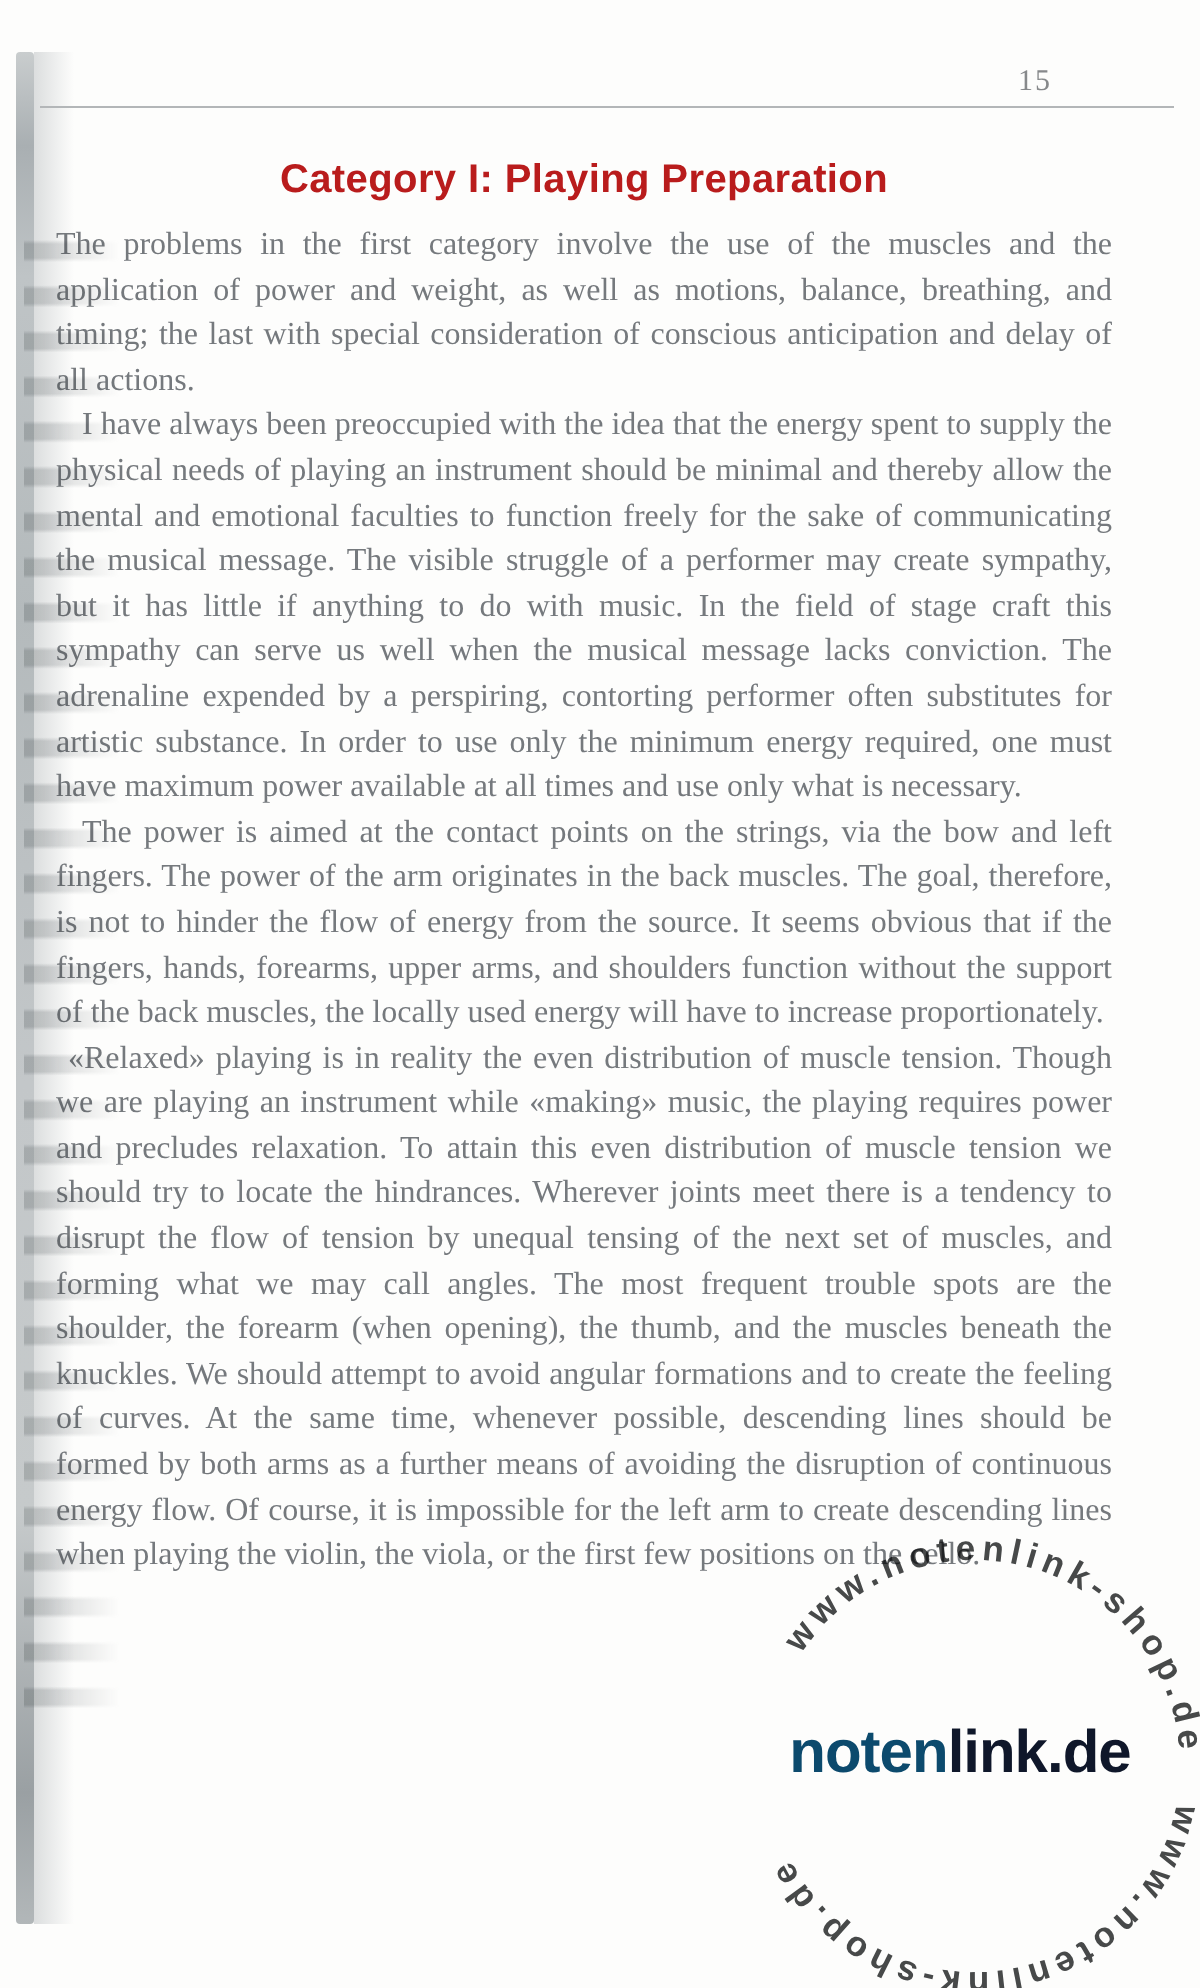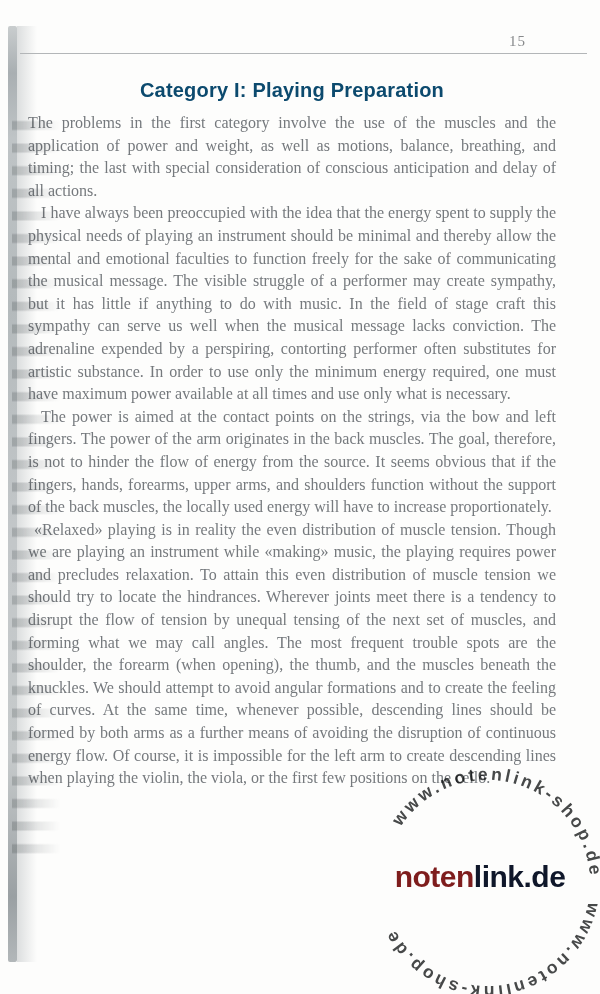--- a/index.html
+++ b/index.html
@@ -56,21 +56,21 @@
   }
   .page-title {
     position: absolute;
     top: 66px; left: 28px;
     width: 528px;
     text-align: center;
     font-family: "Liberation Sans", sans-serif;
     font-weight: bold;
     font-size: 20px;
     letter-spacing: 0.2px;
-    color: #0c4a6e;
+    color: #b91c1c;
   }
   .body-text {
     position: absolute;
     top: 112px; left: 28px;
     width: 528px;
     text-align: justify;
     font-size: 16px;
     line-height: 22.6px;
     color: #75797d;
   }
@@ -97,21 +97,21 @@
     left: 63px; top: 132px;   
     width: 174px;
     text-align: center;
     font-family: "Liberation Sans", sans-serif;
     font-weight: bold;
     font-size: 30px;
     letter-spacing: -0.5px;
     line-height: 30px;
     white-space: nowrap;
   }
-  .logo-gray { color: #7f1d1d; }
+  .logo-gray { color: #0c4a6e; }
   .logo-red  { color: #0f172a; }
 </style>
 </head>
 <body>
 
 <div class="page">
 
   <div class="binding-bar"></div>
   <div class="binding-fade"></div>
 

